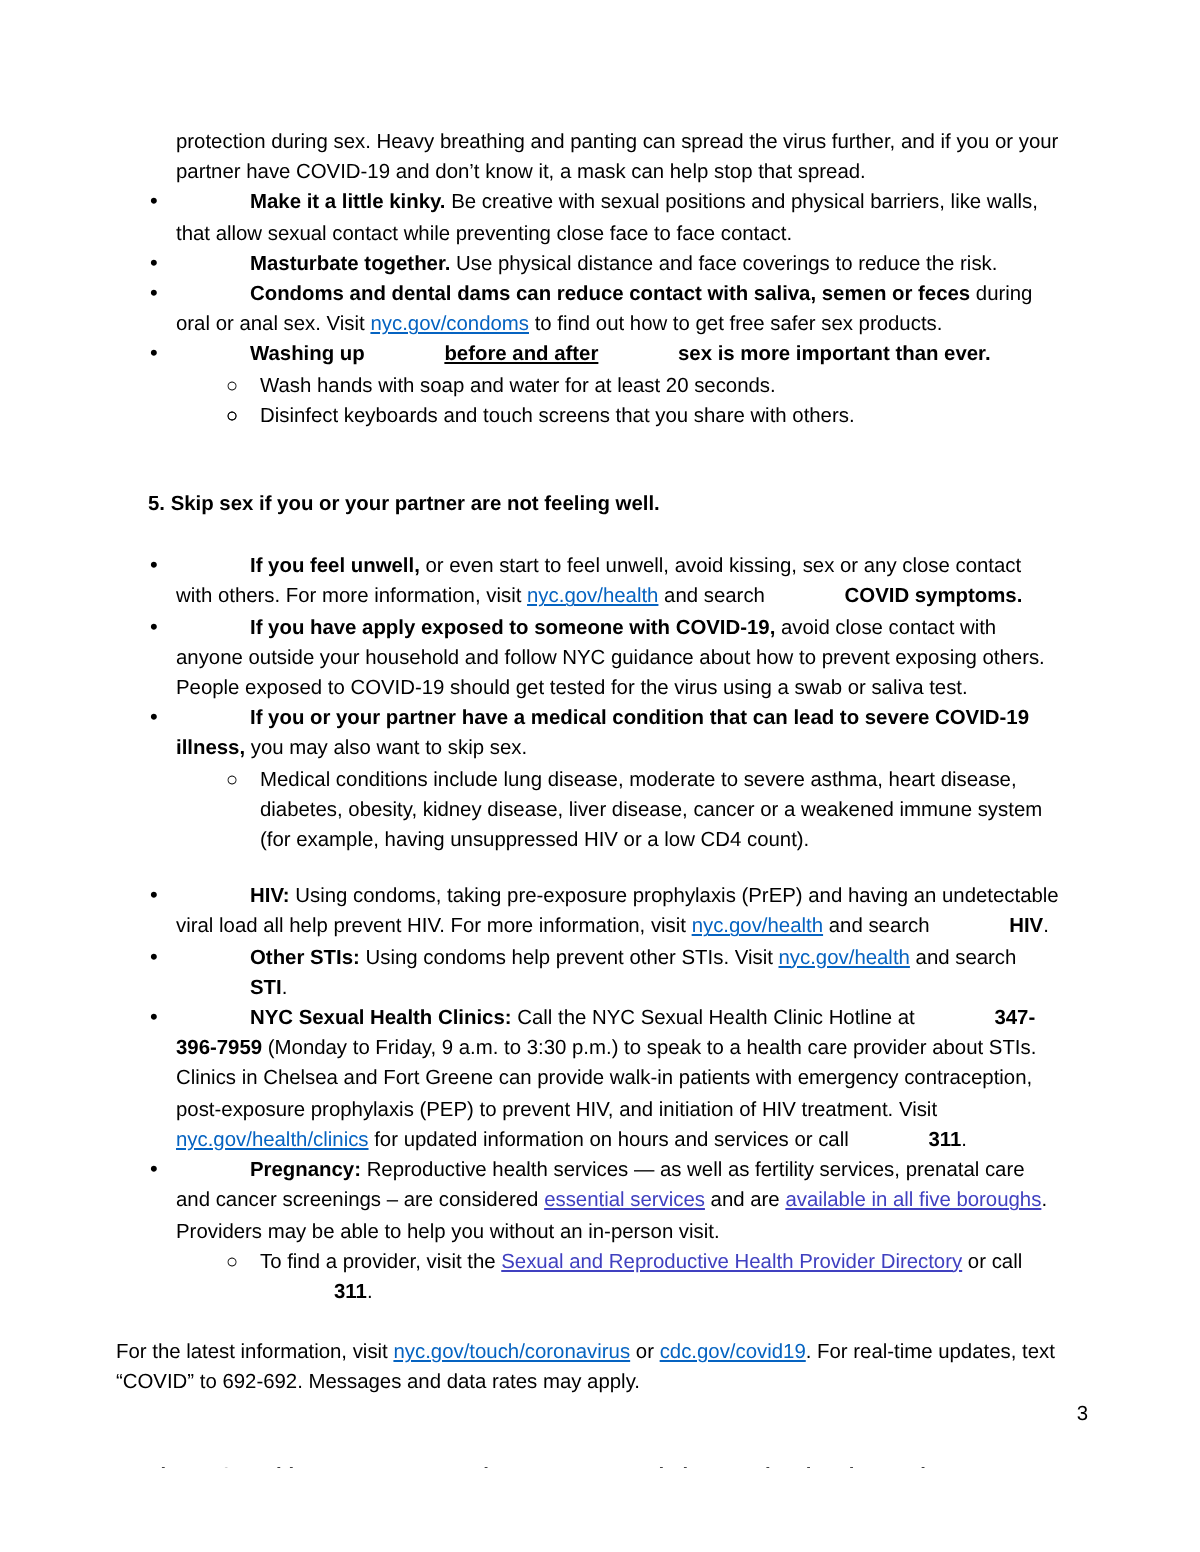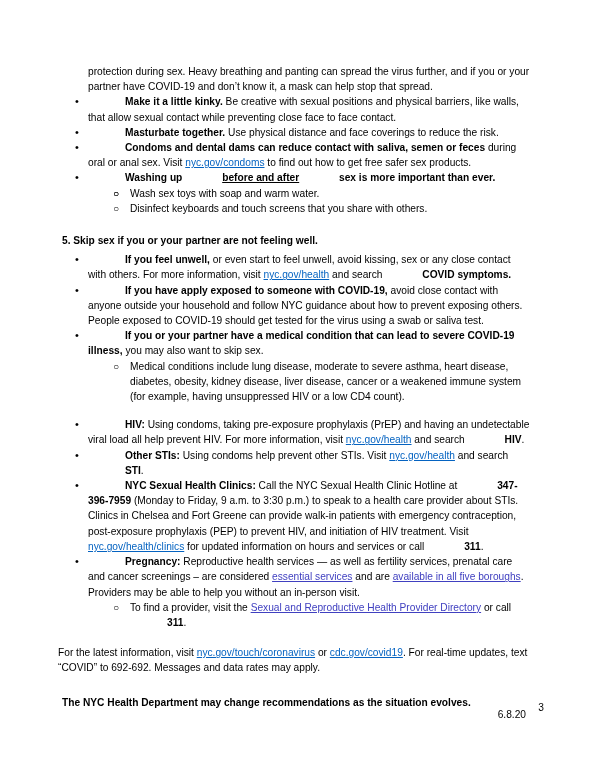--- a/index.html
+++ b/index.html
@@ -25,21 +25,21 @@
     top: 64px;
     width: 472px;
   }
 
   
   .para {
     margin: 0;
     text-align: left;
   }
   .heading {
-    margin: 4px;
+    margin: 16px;
     font-weight: bold;
   }
   .spacer-md { height: 13px; }
   .spacer-lg { height: 15px; }
 
   
   .b1 {
     position: relative;
     padding-left: 30px;
     margin: 0;
@@ -130,24 +130,24 @@
       <span class="mark">•</span>
       <b>Condoms and dental dams can reduce contact with saliva, semen or feces</b><span> during oral or anal sex. Visit </span><a class="link" href="#">nyc.gov/condoms</a><span> to find out how to get free safer sex products.</span>
     </div>
 
     <div class="b1">
       <span class="mark">•</span>
       <b>Washing up </b><b class="u">before and after</b><b> sex is more important than ever.</b>
     </div>
     <div class="b2">
       <span class="mark">○</span>
-    </div>
-    <div class="b2">
-      <span class="mark">○</span>
-      <span>Wash sex toys with soap and warm water.</span>
+      <span>Wash hands with soap and water for at least 20 seconds.</span>
+    </div>
+    <div class="b2">
+      <span class="mark">○</span>
     </div>
     <div class="b2">
       <span class="mark">○</span>
       <span>Disinfect keyboards and touch screens that you share with others.</span>
     </div>
 
     <div class="spacer-md"></div>
 
     <div class="heading">5. Skip sex if you or your partner are not feeling well.</div>
 

